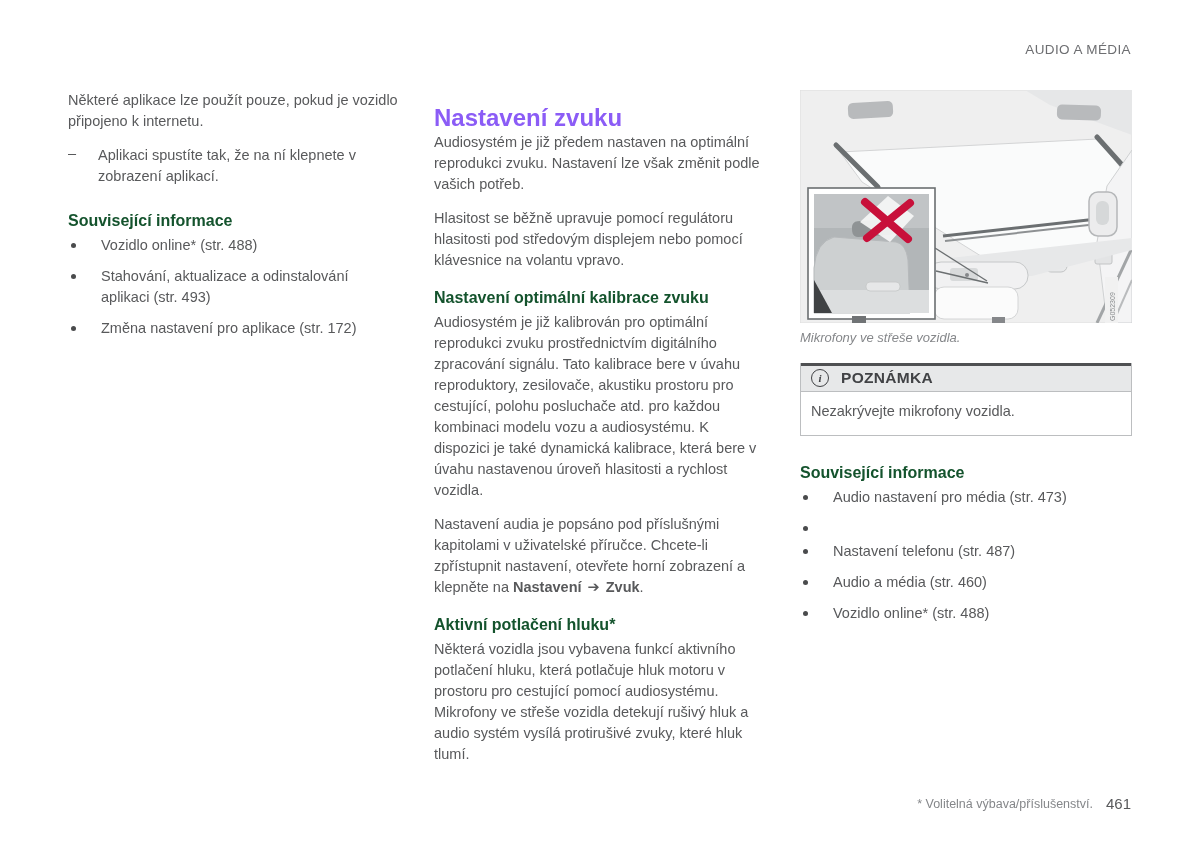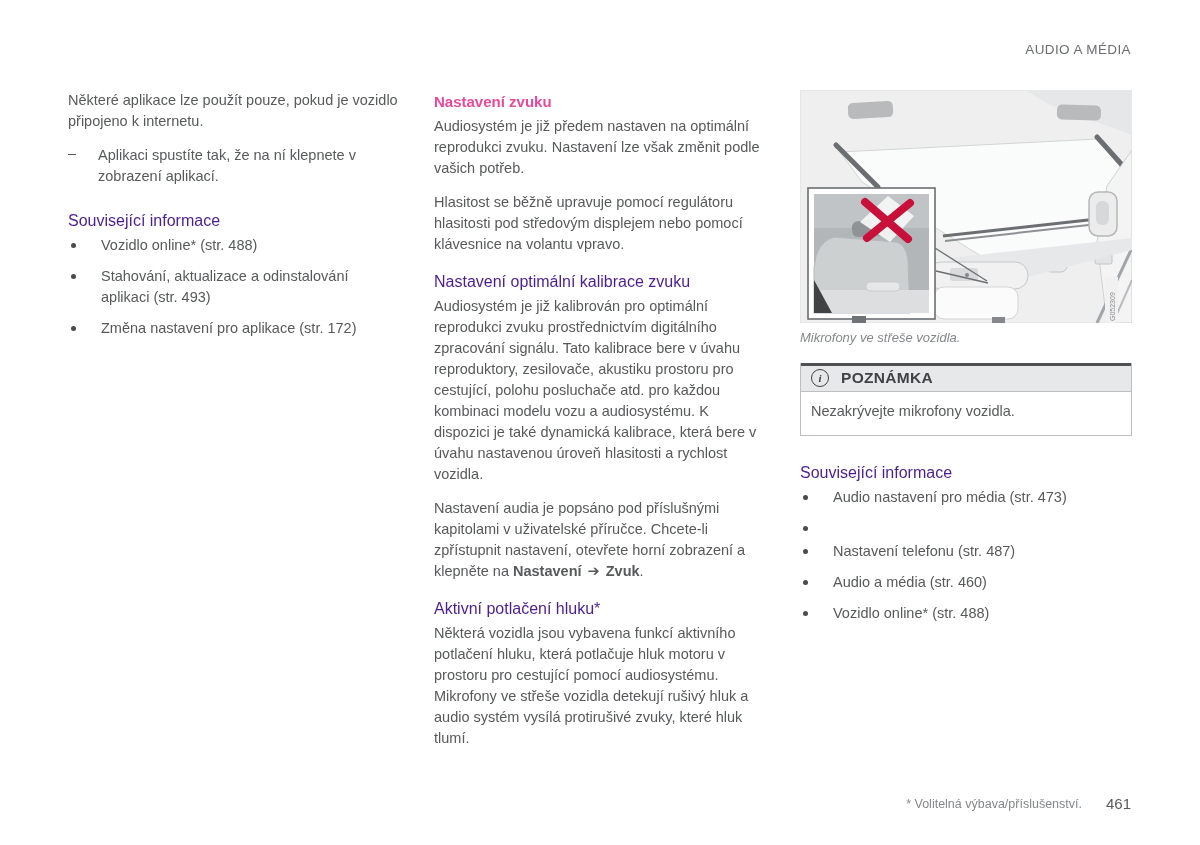--- a/index.html
+++ b/index.html
@@ -20,24 +20,24 @@
   }
   .col{position:absolute;top:90px;}
   .col1{left:68px;width:330px;}
   .col2{left:434px;width:333px;}
   .col3{left:800px;width:332px;}
 
   .body-text{
     font-size:14.5px;line-height:21px;color:#58595b;margin:0 0 13px 0;
   }
   h2.section-title{
-    font-size:15px;line-height:23px;color:#ec4899;margin:0 0 3px 0;font-weight:bold;
+    font-size:24px;line-height:23px;color:#8b5cf6;margin:16px 0 3px 0;font-weight:bold;
   }
   h3.sub-title{
-    font-size:16px;line-height:20px;color:#4c1d95;margin:17px 0 4px 0;font-weight:normal;
+    font-size:16px;line-height:20px;color:#14532d;margin:17px 0 4px 0;font-weight:bold;
   }
   .menu-path{font-weight:bold;color:#58595b;}
   .menu-arrow{font-weight:bold;color:#58595b;padding:0 2px;}
 
   .dash-item{display:flex;margin:0 0 14px 0;}
   .dash-item .dash{width:30px;flex:0 0 30px;font-size:14.5px;color:#58595b;}
   .dash-item .dash-text{font-size:14.5px;line-height:21px;color:#58595b;}
 
   ul.ref-list{list-style:none;margin:2px 0 0 0;padding:0;}
   ul.ref-list li{
@@ -77,21 +77,21 @@
   .note-body{
     padding:9px 10px 14px 10px;
     font-size:14.5px;line-height:20px;color:#58595b;
   }
 
   .page-footer{
     position:absolute;right:69px;bottom:33px;
     display:flex;align-items:center;
   }
   .footnote{font-size:12.5px;color:#85878a;}
-  .page-number{font-size:15px;color:#58595b;margin-left:24px;}
+  .page-number{font-size:15px;color:#58595b;margin-left:13px;}
 </style>
 </head>
 <body>
 
 <div class="page">
 
   <div class="running-header">AUDIO A MÉDIA</div>
 
   <div class="col col1">
     <p class="body-text">Některé aplikace lze použít pouze, pokud je vozidlo připojeno k internetu.</p>

